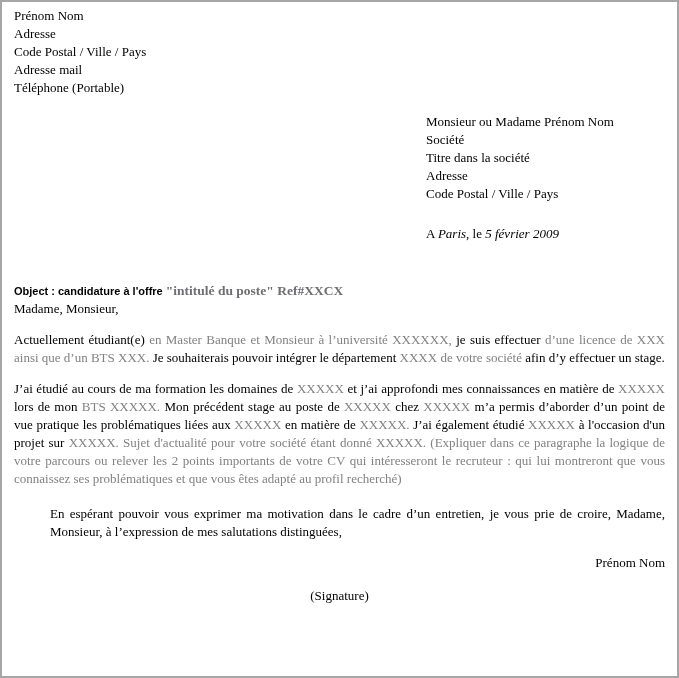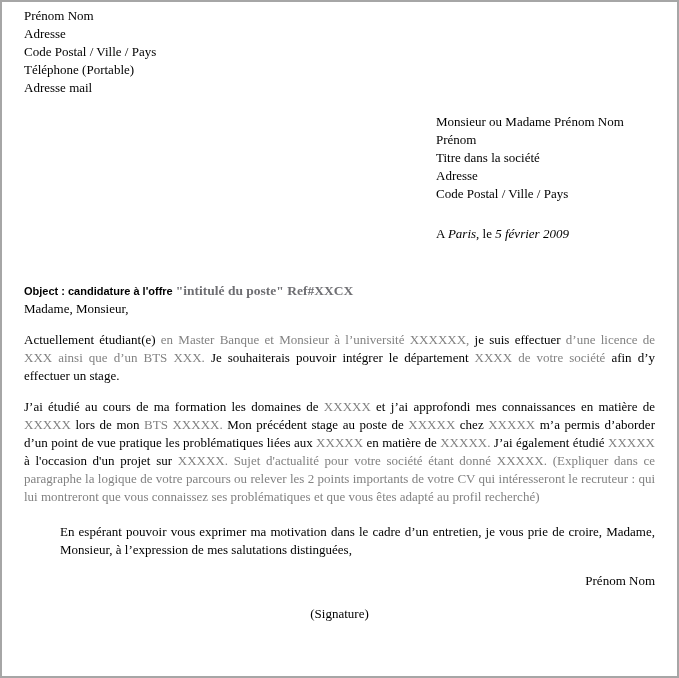--- a/index.html
+++ b/index.html
@@ -6,21 +6,21 @@
   html, body { background: #ffffff; }
   body {
     width: 679px; height: 678px;
     font-family: "Liberation Serif", serif;
     color: var(--text, #000);
   }
   .page {
     width: 679px; height: 678px;
     background: var(--background, #fff);
     border: 2px solid var(--border, #a6a6a6);
-    padding: 0 22px;
+    padding: 0 12px;
     overflow: hidden;
   }
   .line, .date-line, .salutation, .body, .sig-name, .sig-label {
     font-size: 13px; line-height: 18px;
   }
   .sender    { margin-top: 5px; }
   .recipient { margin-top: 16px; margin-left: 412px; }
   .date-line { margin-top: 22px; margin-left: 412px; }
   .italic    { font-style: italic; }
   .subject   { margin-top: 38px; font-weight: bold; line-height: 18px; }
@@ -43,27 +43,27 @@
 </style>
 </head>
 <body>
 
 <div class="page">
 
   <div class="sender">
     <div class="line">Prénom Nom</div>
     <div class="line">Adresse</div>
     <div class="line">Code Postal / Ville / Pays</div>
+    <div class="line">Adresse mail</div>
     <div class="line">Téléphone (Portable)</div>
-    <div class="line">Adresse mail</div>
   </div>
 
   <div class="recipient">
     <div class="line">Monsieur ou Madame Prénom Nom</div>
-    <div class="line">Prénom</div>
+    <div class="line">Société</div>
     <div class="line">Titre dans la société</div>
     <div class="line">Adresse</div>
     <div class="line">Code Postal / Ville / Pays</div>
   </div>
 
   <div class="date-line"><span>A </span><span class="italic">Paris</span><span>, le </span><span class="italic">5 février 2009</span></div>
 
   <div class="subject"><span class="subject-label">Object : candidature à l'offre </span><span class="subject-placeholder">"intitulé du poste" Ref#XXCX</span></div>
 
   <p class="salutation">Madame, Monsieur,</p>

